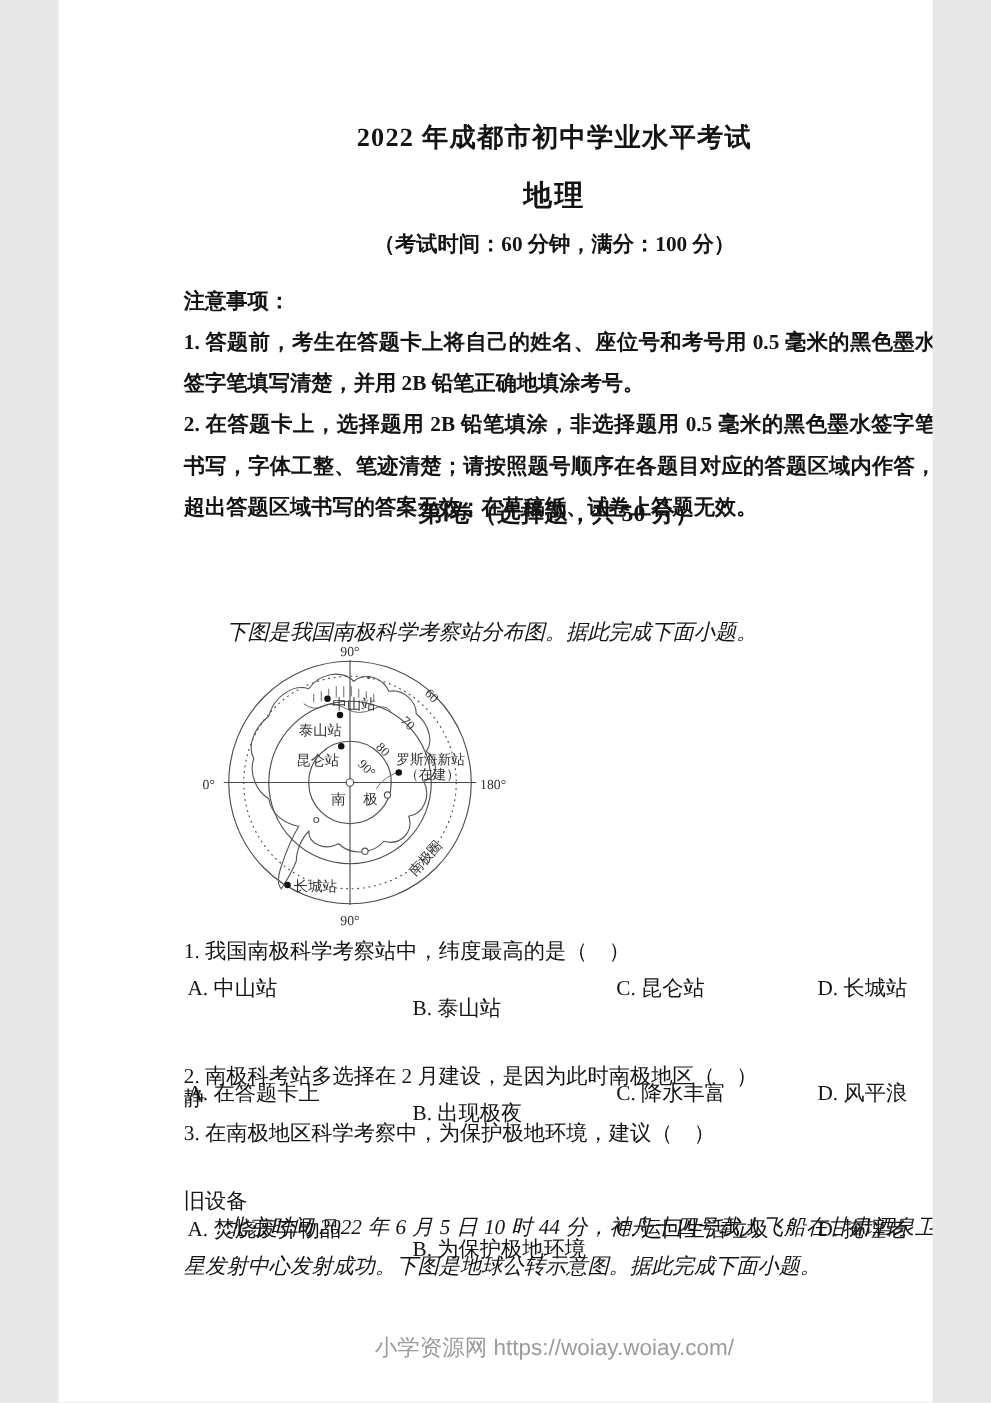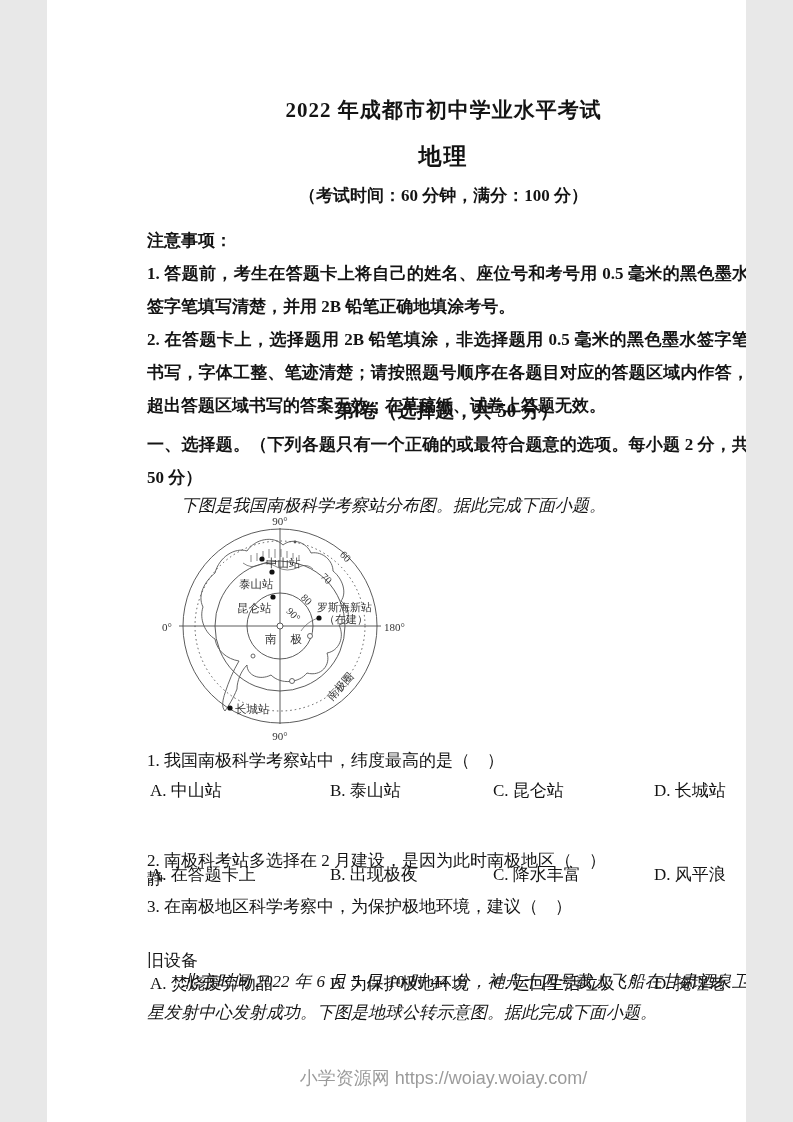--- a/index.html
+++ b/index.html
@@ -28,21 +28,21 @@
   .passage { font-size:17px; font-style:italic; line-height:31px; text-align:justify; }
   .passage1 { top:490px; left:100px; width:600px; text-indent:2em; }
   .passage2 { top:966px; left:100px; width:602px; text-indent:2em; }
   .map-fig { top:511px; left:108px; width:272px; height:237px; }
   .qline { left:100px; width:600px; font-size:17px; line-height:22px; }
   .q1 { top:750px; } .o1 { top:780px; }
   .q2 { top:810px;margin-top:40px; } .o2 { top:840px; } .o2w { top:868px; }
   .q3 { top:896px; } .o3 { top:925px; } .o3w { top:950px; }
   .opt-row { position:relative; height:24px; }
   .opt { position:absolute; top:0; white-space:nowrap; }
-  .opt-a { left:3px; } .opt-b { left:183px; } .opt-c { left:346px; } .opt-d { left:507px; }
+  .opt-a { left:3px; } .opt-b { left:183px;margin-top:16px; } .opt-c { left:346px; } .opt-d { left:507px; }
   .footer { top:1066px; font-size:18px; color:#9b9b9b;
             font-family:"Liberation Sans", sans-serif; }
   .footer a { color:#9b9b9b; text-decoration:none; }
   svg text { font-family:"Liberation Serif", serif; fill:#333333; }
 </style>
 </head>
 <body>
 
 <div class="page">
 
@@ -50,21 +50,20 @@
   <div class="abs center doc-subject">地理</div>
   <div class="abs center exam-info">（考试时间：60 分钟，满分：100 分）</div>
 
   <div class="abs notice">
     <div class="para">注意事项：</div>
     <div class="para">1. 答题前，考生在答题卡上将自己的姓名、座位号和考号用 0.5 毫米的黑色墨水签字笔填写清楚，并用 2B 铅笔正确地填涂考号。</div>
     <div class="para">2. 在答题卡上，选择题用 2B 铅笔填涂，非选择题用 0.5 毫米的黑色墨水签字笔书写，字体工整、笔迹清楚；请按照题号顺序在各题目对应的答题区域内作答，超出答题区域书写的答案无效；在草稿纸、试卷上答题无效。</div>
   </div>
 
   <div class="abs sec-heading">第Ⅰ卷（选择题，共 50 分）</div>
-  <div class="abs sec-intro">一、选择题。（下列各题只有一个正确的或最符合题意的选项。每小题 2 分，共 50 分）</div>
 
   <div class="abs passage passage1">下图是我国南极科学考察站分布图。据此完成下面小题。</div>
 
   <svg class="abs map-fig" viewBox="0 0 272 237" xmlns="http://www.w3.org/2000/svg">
     <g stroke="#4a4a4a" stroke-width="0.9" fill="none">
       <circle cx="125" cy="115" r="97"></circle>
       <circle cx="125" cy="115" r="85" stroke-dasharray="1.5 3"></circle>
       <circle cx="125" cy="115" r="65"></circle>
       <circle cx="125" cy="115" r="33"></circle>
       <line x1="24" y1="115" x2="226" y2="115"></line>

